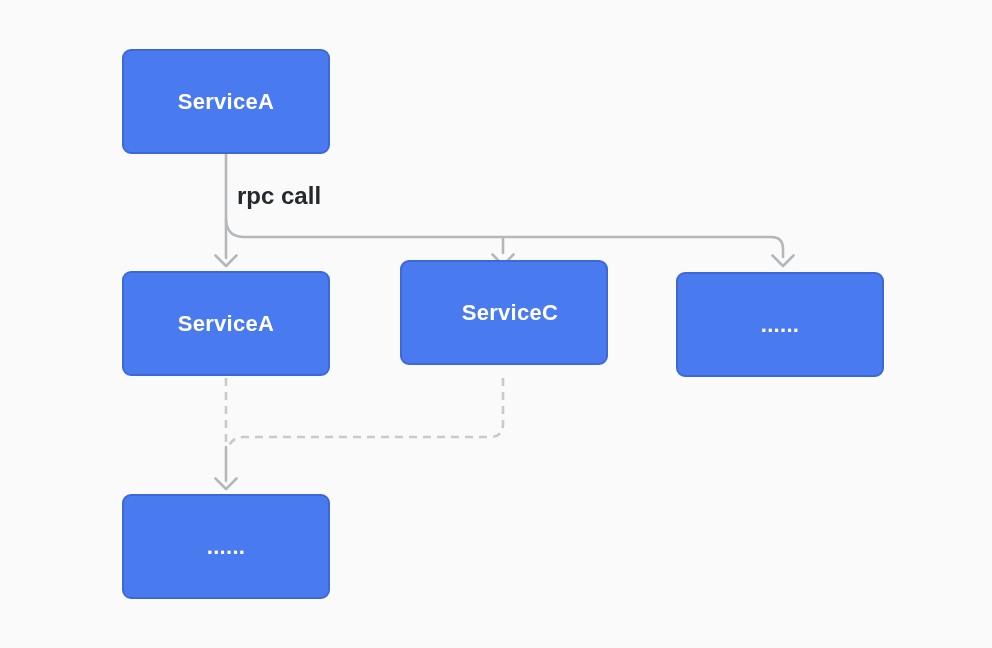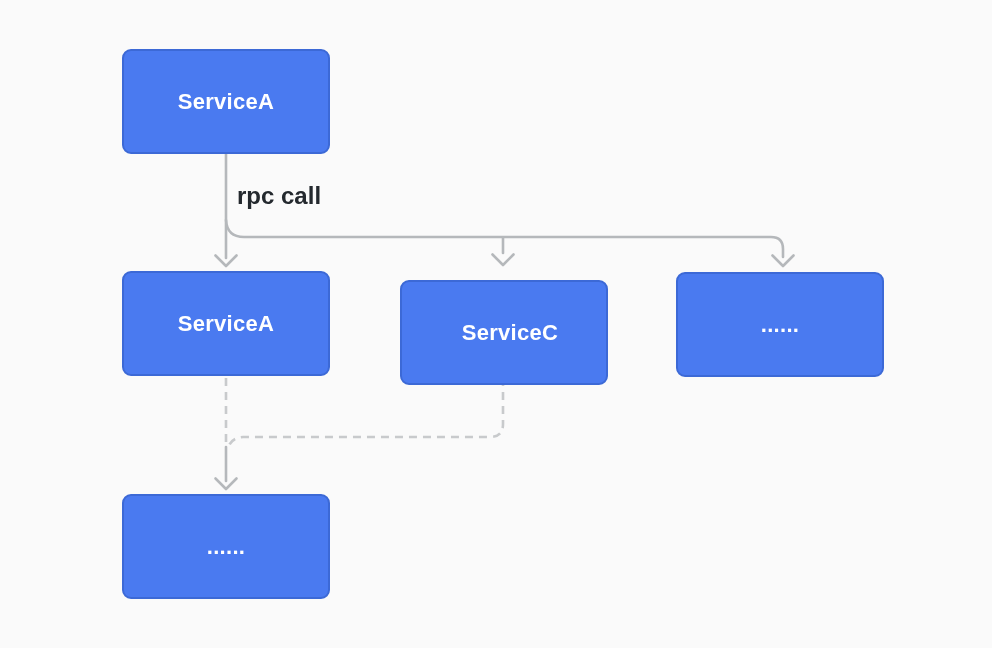--- a/index.html
+++ b/index.html
@@ -59,21 +59,21 @@
     justify-content: center;
   }
   .node-label {
     color: var(--node-text, #ffffff);
     font-size: 22px;
     font-weight: bold;
     letter-spacing: 0.3px;
   }
   .node-a { left: 122px; top: 49px; }
   .node-b { left: 122px; top: 271px; }
-  .node-c { left: 400px; top: 280px; padding-left: 12px; }
+  .node-c { left: 400px; top: 260px; padding-left: 12px; }
   .node-d { left: 676px; top: 272px; }
   .node-e { left: 122px; top: 494px; }
   .edge-label {
     position: absolute;
     left: 237px;
     top: 182px;
     color: var(--edge-label-text, #24292e);
     font-size: 24px;
     font-weight: bold;
   }

